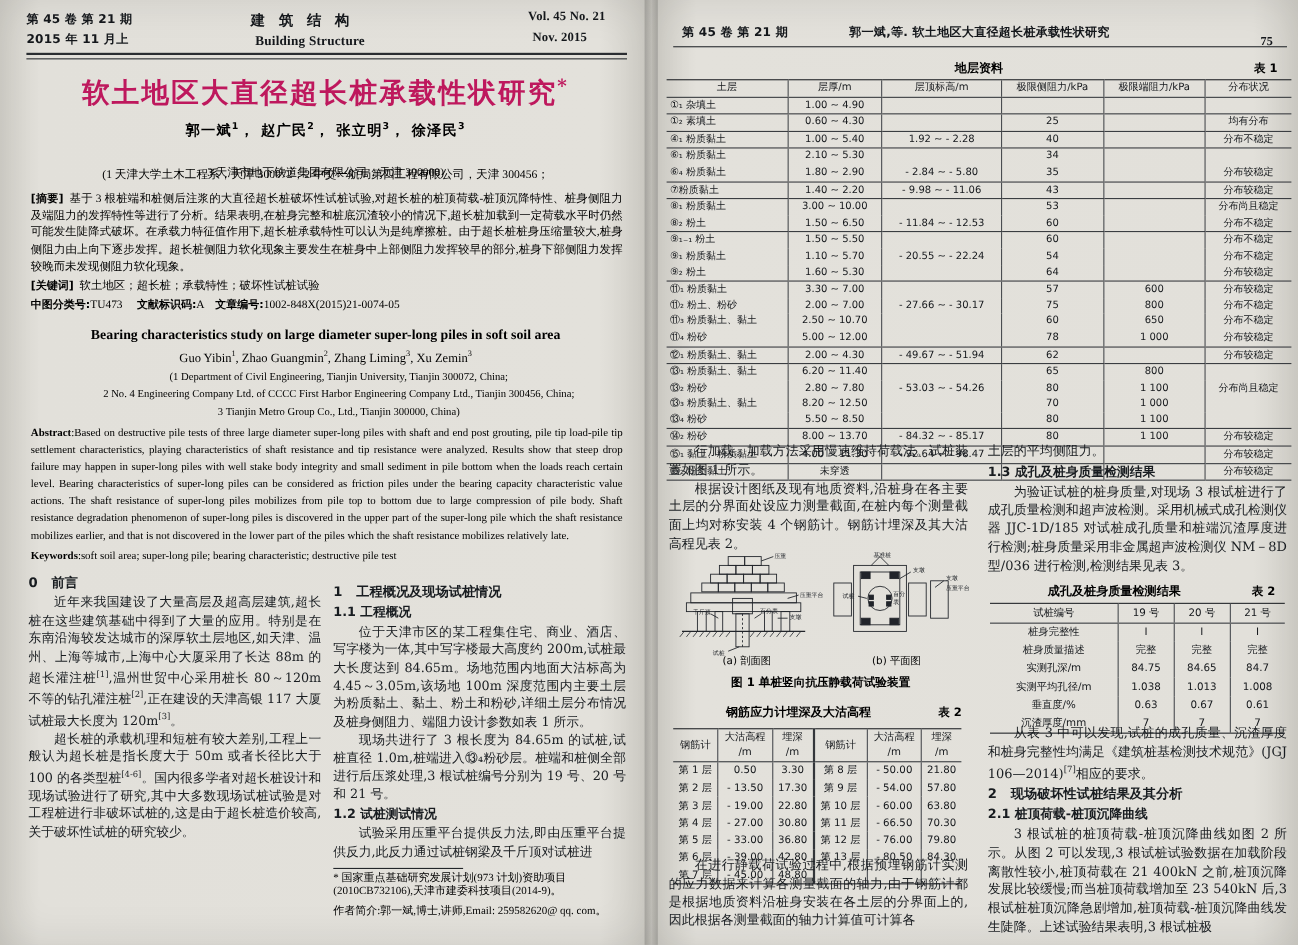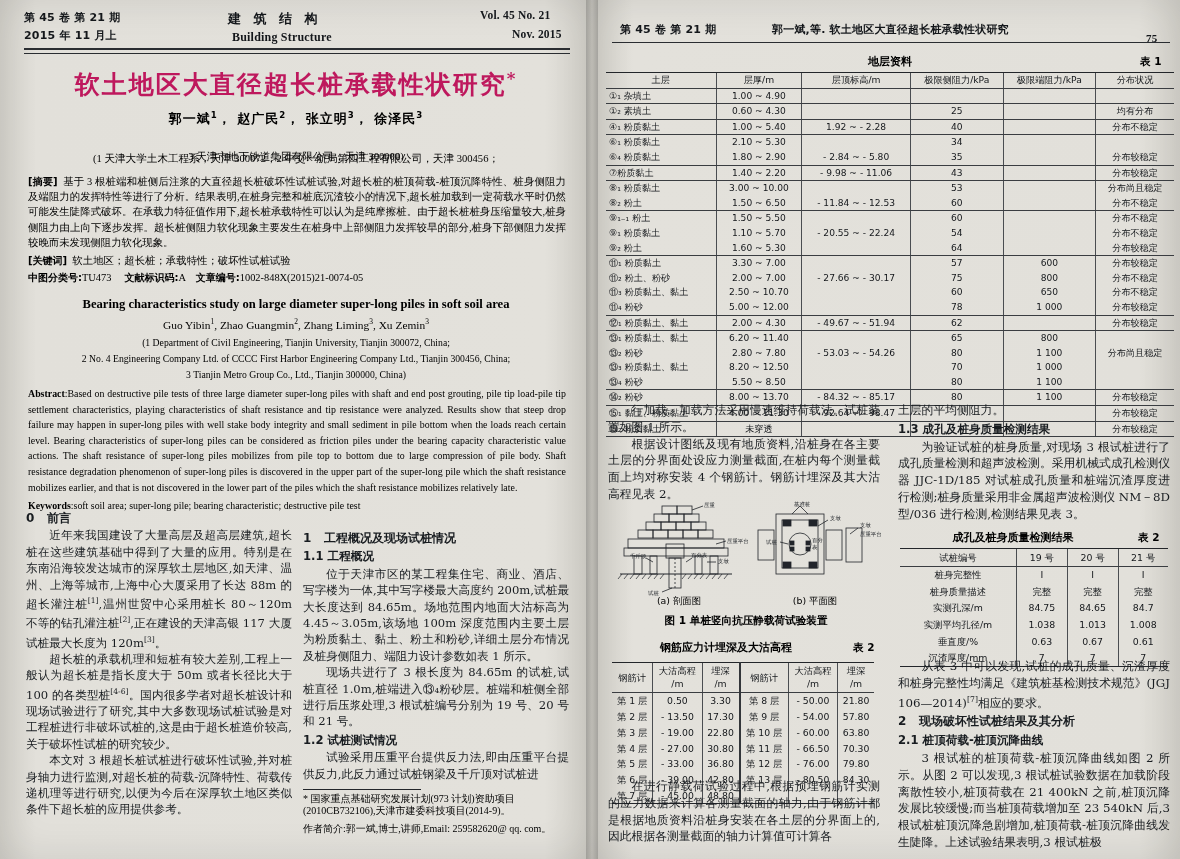--- a/index.html
+++ b/index.html
@@ -21,21 +21,21 @@
 
   .title-cn{position:absolute;left:0;width:592px;text-align:center;
       font-family:"DejaVu Serif",serif;font-weight:bold;font-size:25px;letter-spacing:2px;color:#be185d;}
   .authors{position:absolute;left:0;width:592px;text-align:center;font-size:13px;
       font-family:"DejaVu Sans",sans-serif;font-weight:bold;letter-spacing:1px;}
   .affil{position:absolute;left:0;width:592px;text-align:center;font-size:10.6px;}
   .abs{position:absolute;font-size:10.4px;line-height:15.2px;text-align:justify;}
   .abs b{font-family:"DejaVu Sans",sans-serif;font-size:10px;}
   .en-title{position:absolute;left:0;width:592px;text-align:center;font-weight:bold;font-size:12.6px;}
   .en-auth{position:absolute;left:0;width:592px;text-align:center;font-size:11.4px;}
-  .en-aff{position:absolute;left:0;width:592px;text-align:center;font-size:9.7px;}
+  .en-aff{position:absolute;left:12px;width:592px;text-align:center;font-size:9.7px;}
   .en-abs{position:absolute;font-size:9.9px;line-height:15.6px;text-align:justify;}
   .en-abs b{font-weight:bold;}
 
   .col{position:absolute;font-size:11.6px;line-height:16.4px;text-align:justify;
        font-family:"DejaVu Serif",serif;color:#181c20;}
   .col p{margin:0;text-indent:2em;}
   .col p.noind{text-indent:0;}
   .h1{font-family:"DejaVu Sans",sans-serif;font-weight:bold;font-size:12px;margin:2px 0 1px;}
   .h2{font-family:"DejaVu Sans",sans-serif;font-weight:bold;font-size:11.6px;margin:2px 0 1px;}
   sup{font-size:.66em;vertical-align:super;}
@@ -79,21 +79,21 @@
 
   <div class="sheet left"></div>
   <div class="sheet right"></div>
   <div class="gutter"></div>
 
   <div class="rh cn" style="left:24px;top:10px;">第 45 卷 第 21 期</div>
   <div class="rh cn" style="left:24px;top:28px;">2015 年 11 月上</div>
   <div class="rh cn" style="left:228px;top:10px;font-size:13px;letter-spacing:4px;">建 筑 结 构</div>
   <div class="rh" style="left:232px;top:30px;font-weight:bold;font-size:12px;">Building Structure</div>
   <div class="rh" style="left:480px;top:9px;font-weight:bold;">Vol. 45 No. 21</div>
-  <div class="rh" style="left:484px;top:28px;font-weight:bold;margin-left:28px;">Nov. 2015</div>
+  <div class="rh" style="left:484px;top:28px;font-weight:bold;">Nov. 2015</div>
   <div class="rule" style="left:24px;top:48px;width:546px;height:2.4px;"></div>
   <div class="rule" style="left:24px;top:53px;width:546px;height:1px;"></div>
 
   <div class="title-cn" style="top:68px;">
     <span>软土地区大直径超长桩承载性状研究</span><sup>*</sup>
   </div>
 
   <div class="authors" style="top:110px;">郭一斌<sup>1</sup>，  赵广民<sup>2</sup>，  张立明<sup>3</sup>，  徐泽民<sup>3</sup></div>
   <div class="affil" style="top:152px;">(1 天津大学土木工程系，天津 300072；2 中交一航局第四工程有限公司，天津 300456；</div>
   <div class="affil" style="top:150px;">3 天津市地下铁道集团有限公司，天津 300000)</div>
@@ -116,27 +116,26 @@
   <div class="en-aff" style="top:353px;">2 No. 4 Engineering Company Ltd. of CCCC First Harbor Engineering Company Ltd., Tianjin 300456, China;</div>
   <div class="en-aff" style="top:369px;">3 Tianjin Metro Group Co., Ltd., Tianjin 300000, China)</div>
 
   <div class="en-abs" style="left:28px;top:386px;width:538px;">
     <b>Abstract</b><span>:Based on destructive pile tests of three large diameter super-long piles with shaft and end post grouting, pile tip load-pile tip settlement characteristics, playing characteristics of shaft resistance and tip resistance were analyzed. Results show that steep drop failure may happen in super-long piles with well stake body integrity and small sediment in pile bottom when the loads reach certain level. Bearing characteristics of super-long piles can be considered as friction piles under the bearing capacity characteristic value actions. The shaft resistance of super-long piles mobilizes from pile top to bottom due to large compression of pile body. Shaft resistance degradation phenomenon of super-long piles is discovered in the upper part of the super-long pile which the shaft resistance mobilizes earlier, and that is not discovered in the lower part of the piles which the shaft resistance mobilizes relatively late.</span>
   </div>
   <div class="en-abs" style="left:28px;top:498px;width:538px;">
     <b>Keywords</b><span>:soft soil area; super-long pile; bearing characteristic; destructive pile test</span>
   </div>
 
-  <div class="col" style="left:26px;top:508px;width:266px;">
+  <div class="col" style="left:26px;top:520px;width:266px;">
     <div class="h1">
       <span>0</span>&nbsp;&nbsp;&nbsp;<span>前言</span>
     </div>
     <p>近年来我国建设了大量高层及超高层建筑,超长桩在这些建筑基础中得到了大量的应用。特别是在东南沿海较发达城市的深厚软土层地区,如天津、温州、上海等城市,上海中心大厦采用了长达 88m 的超长灌注桩<sup>[1]</sup>,温州世贸中心采用桩长 80～120m 不等的钻孔灌注桩<sup>[2]</sup>,正在建设的天津高银 117 大厦试桩最大长度为 120m<sup>[3]</sup>。</p>
     <p>超长桩的承载机理和短桩有较大差别,工程上一般认为超长桩是指长度大于 50m 或者长径比大于 100 的各类型桩<sup>[4-6]</sup>。国内很多学者对超长桩设计和现场试验进行了研究,其中大多数现场试桩试验是对工程桩进行非破坏试桩的,这是由于超长桩造价较高,关于破坏性试桩的研究较少。</p>
-    <p>本文对 3 根超长桩试桩进行破坏性试验,并对桩身轴力进行监测,对超长桩的荷载-沉降特性、荷载传递机理等进行研究,以便为今后在深厚软土地区类似条件下超长桩的应用提供参考。</p>
   </div>
 
   <div class="col" style="left:303px;top:528px;width:266px;">
     <div class="h1">
       <span>1</span>&nbsp;&nbsp;&nbsp;<span>工程概况及现场试桩情况</span>
     </div>
     <div class="h2">
       <span>1.1</span>&nbsp;<span>工程概况</span>
     </div>
     <p>位于天津市区的某工程集住宅、商业、酒店、写字楼为一体,其中写字楼最大高度约 200m,试桩最大长度达到 84.65m。场地范围内地面大沽标高为 4.45～3.05m,该场地 100m 深度范围内主要土层为粉质黏土、黏土、粉土和粉砂,详细土层分布情况及桩身侧阻力、端阻力设计参数如表 1 所示。</p>

